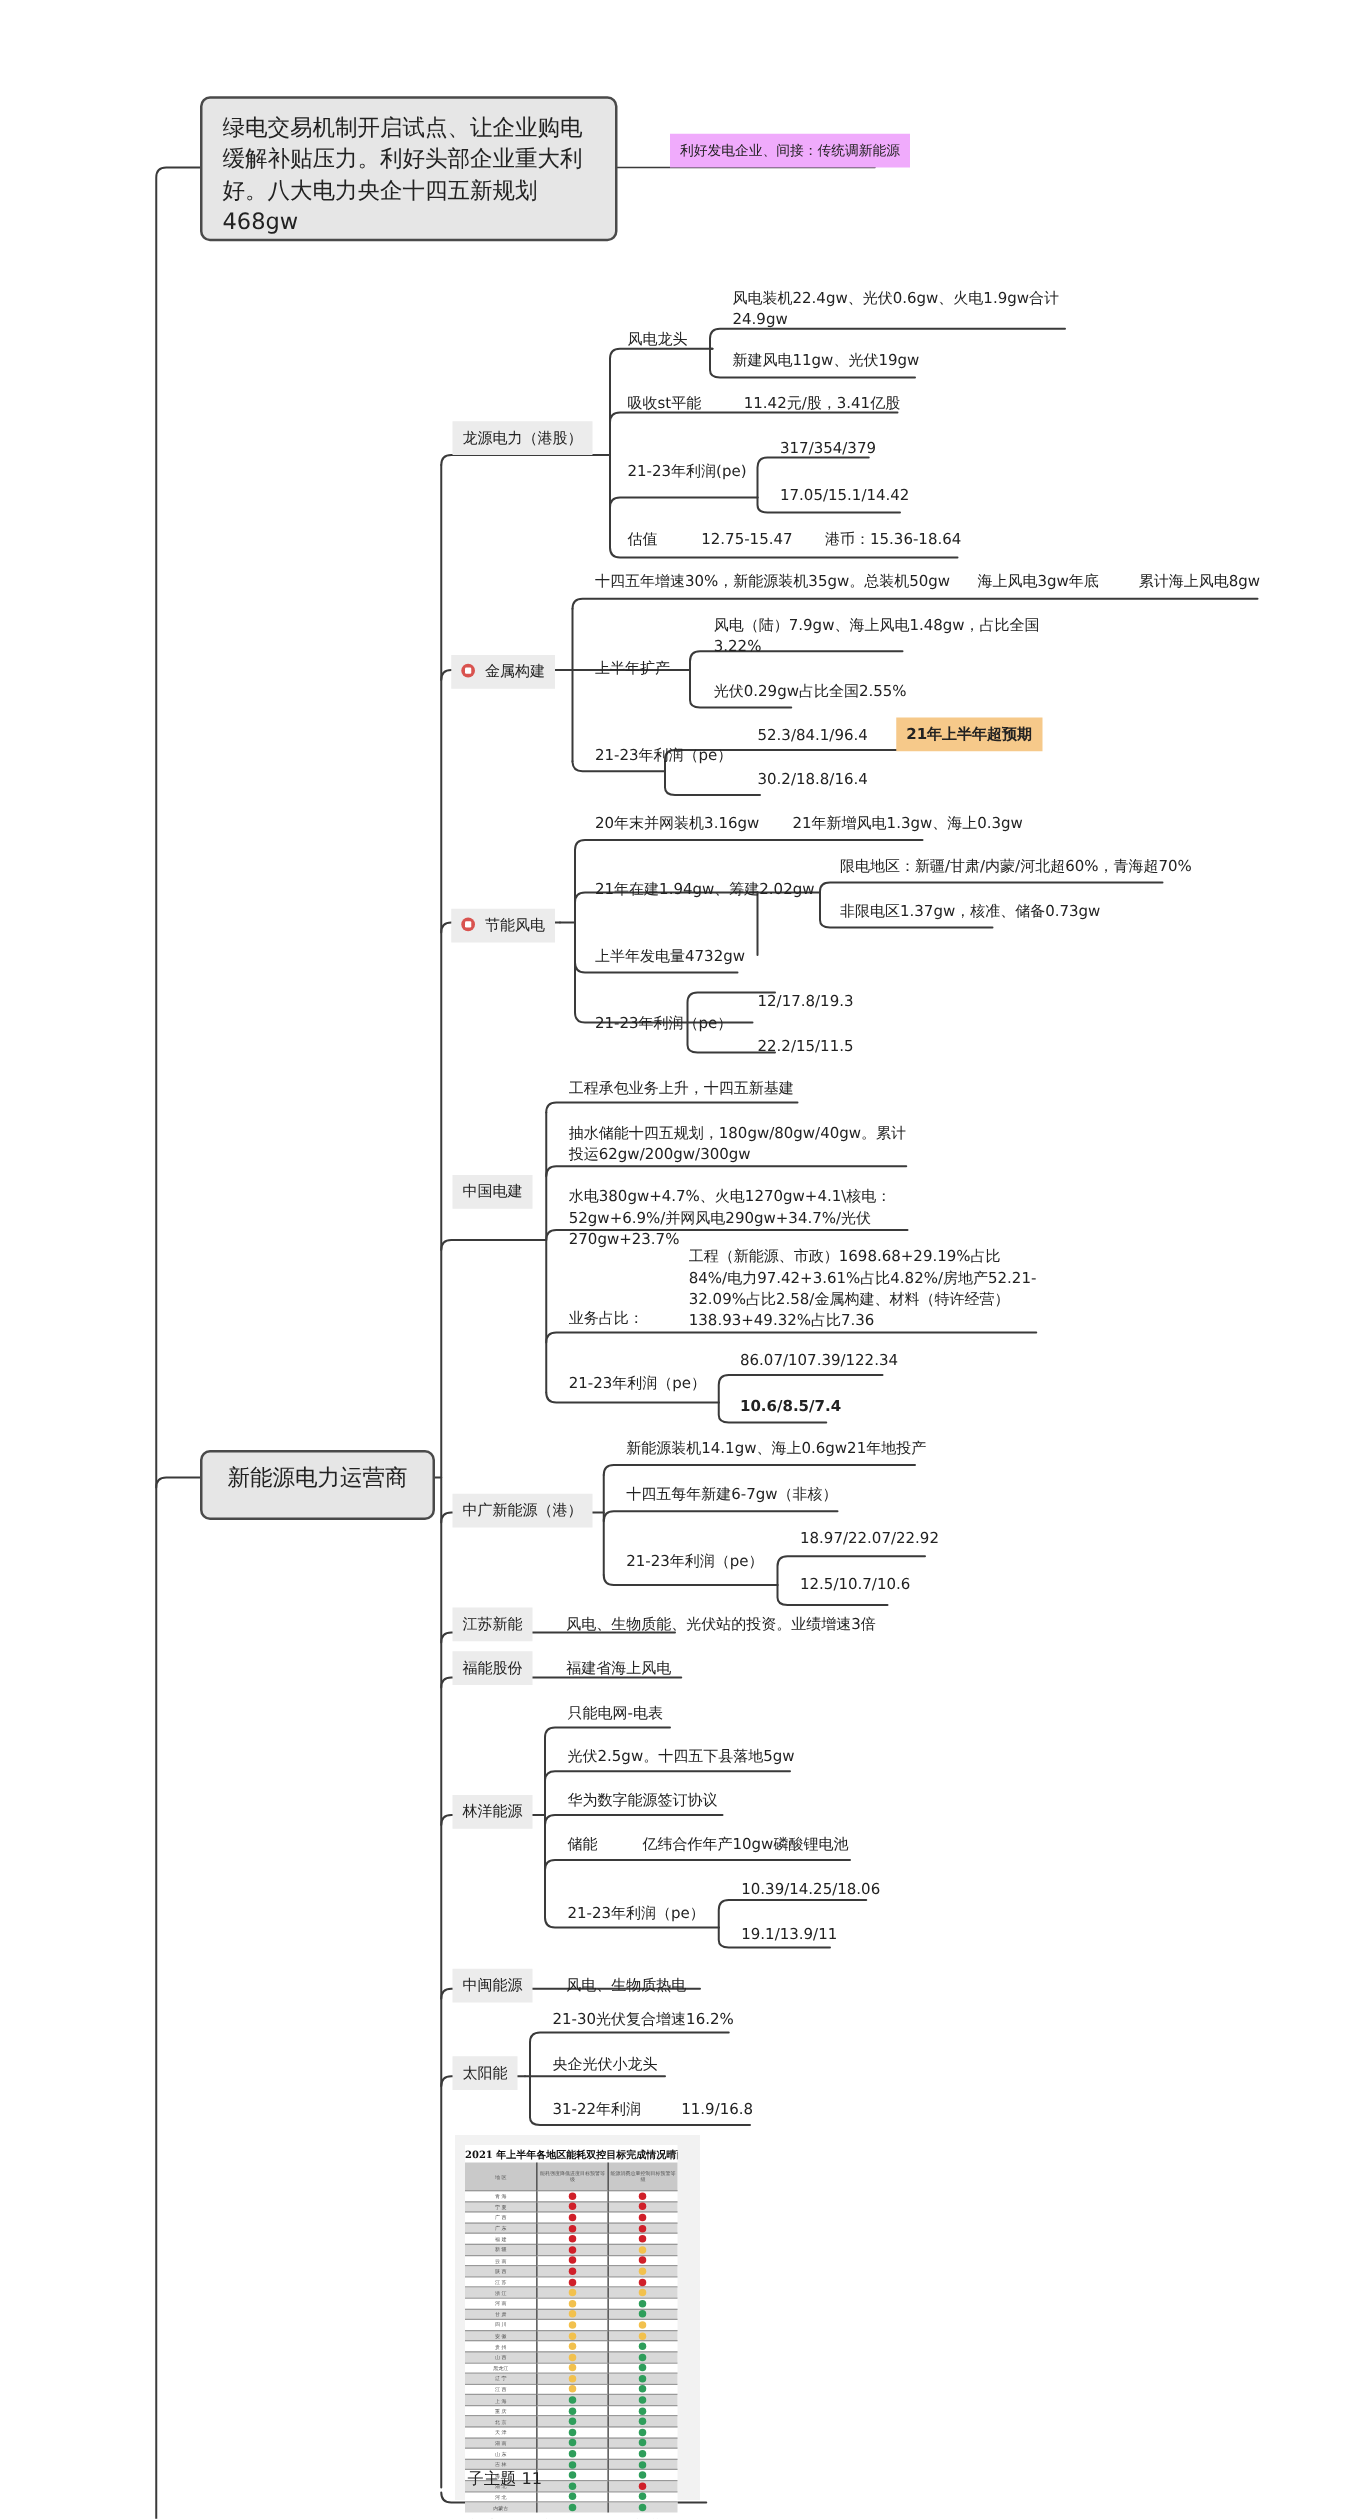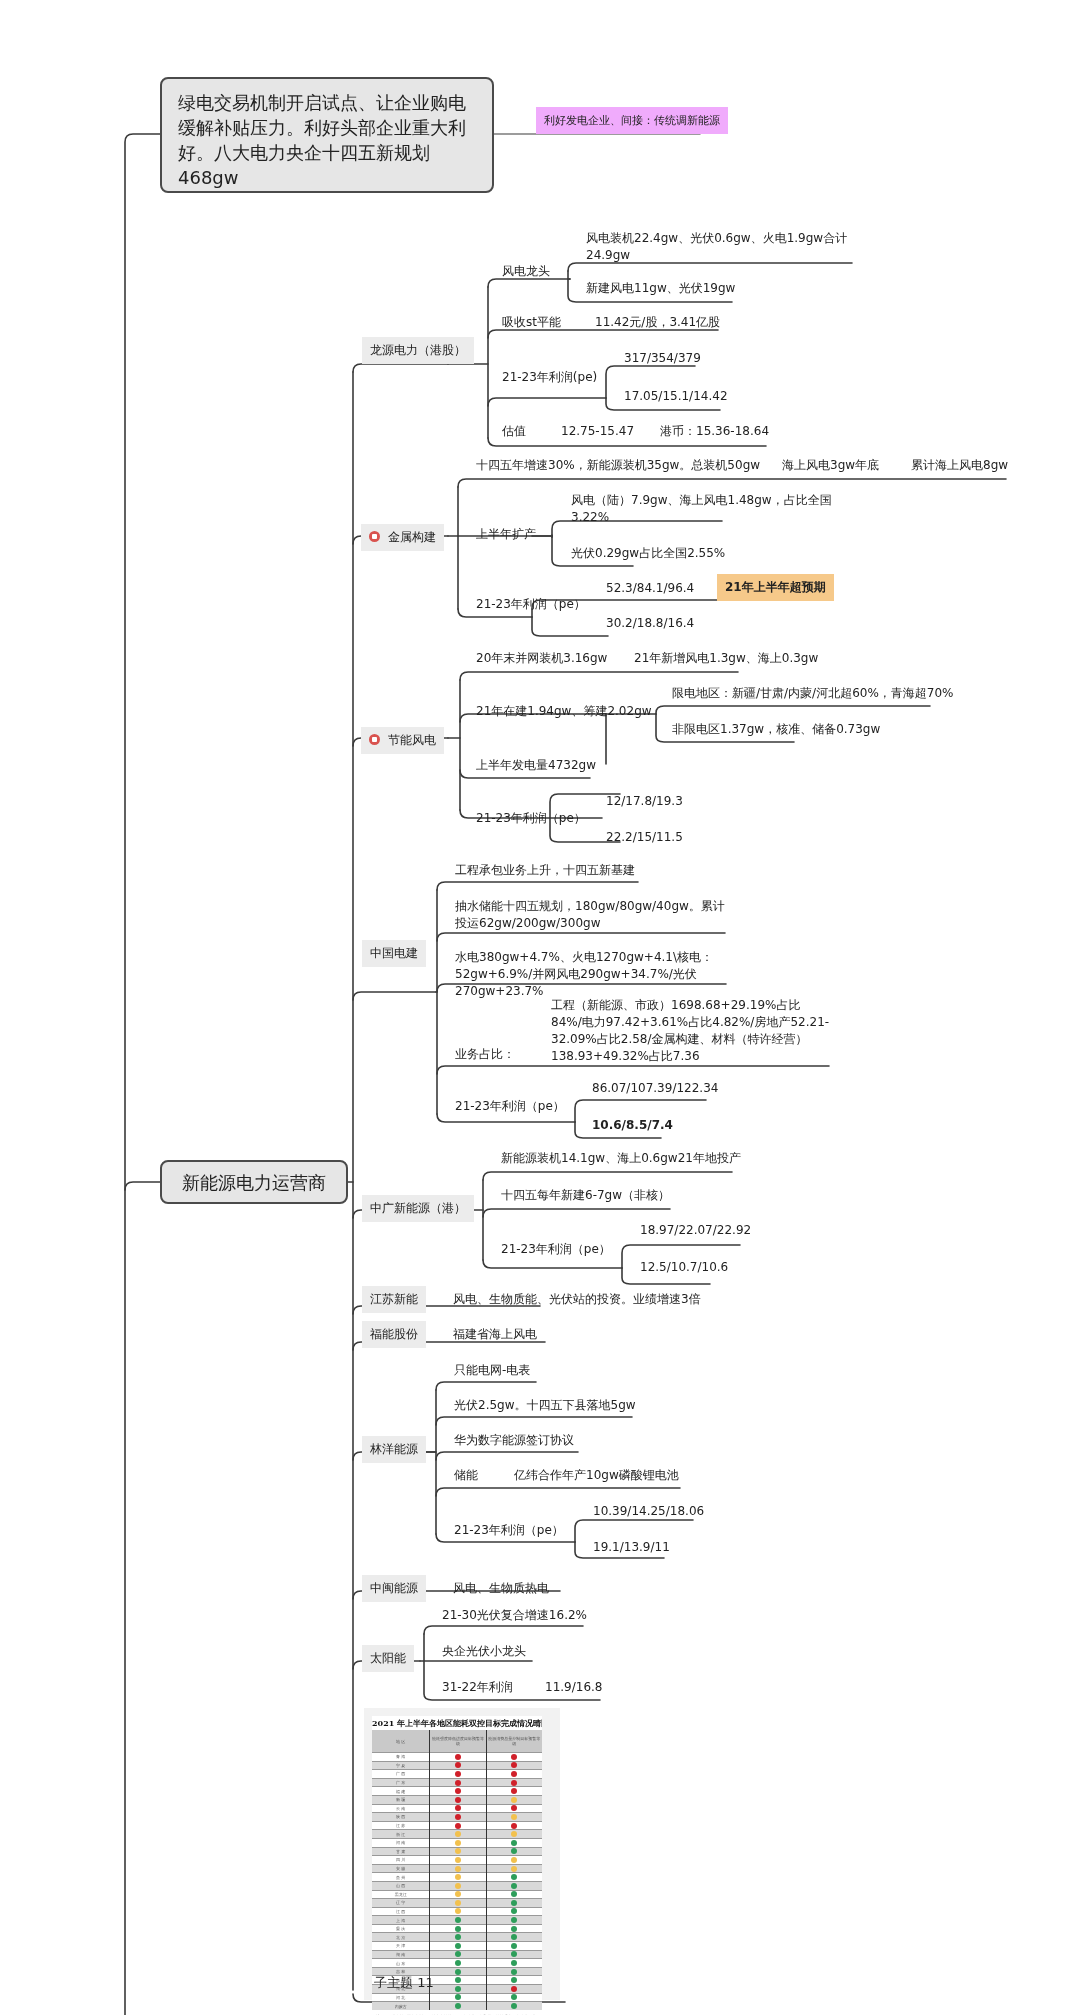--- a/index.html
+++ b/index.html
@@ -140,21 +140,21 @@
   </g>
 </svg>
 
 <div class="main" style="left:160px; top:77px; width:334px; height:116px; padding:11px 16px;">
   <span>绿电交易机制开启试点、让企业购电缓解补贴压力。利好头部企业重大利好。八大电力央企十四五新规划468gw</span>
 </div>
 <div class="lbl" style="left:492px; top:107px; background:#f0abfc; font-size:11px;margin-left:44px;">
   <span>利好发电企业、间接：传统调新能源</span>
 </div>
 
-<div class="main" style="left:160px; top:1160px; width:188px; height:44px; padding:8px 16px; text-align:center;">
+<div class="main" style="left:160px; top:1160px; width:188px; height:56px; padding:8px 16px; text-align:center;">
   <span>新能源电力运营商</span>
 </div>
 
 <div class="lbl" style="left:362px; top:337px;text-align:right;">
   <span>龙源电力（港股）</span>
 </div>
 <div class="n" style="left:502px; top:263px;">风电龙头</div>
 <div class="n wrap" style="left:586px; top:230px; width:268px;">风电装机22.4gw、光伏0.6gw、火电1.9gw合计24.9gw</div>
 <div class="n" style="left:586px; top:280px;">新建风电11gw、光伏19gw</div>
 <div class="n" style="left:502px; top:314px;">吸收st平能</div>

